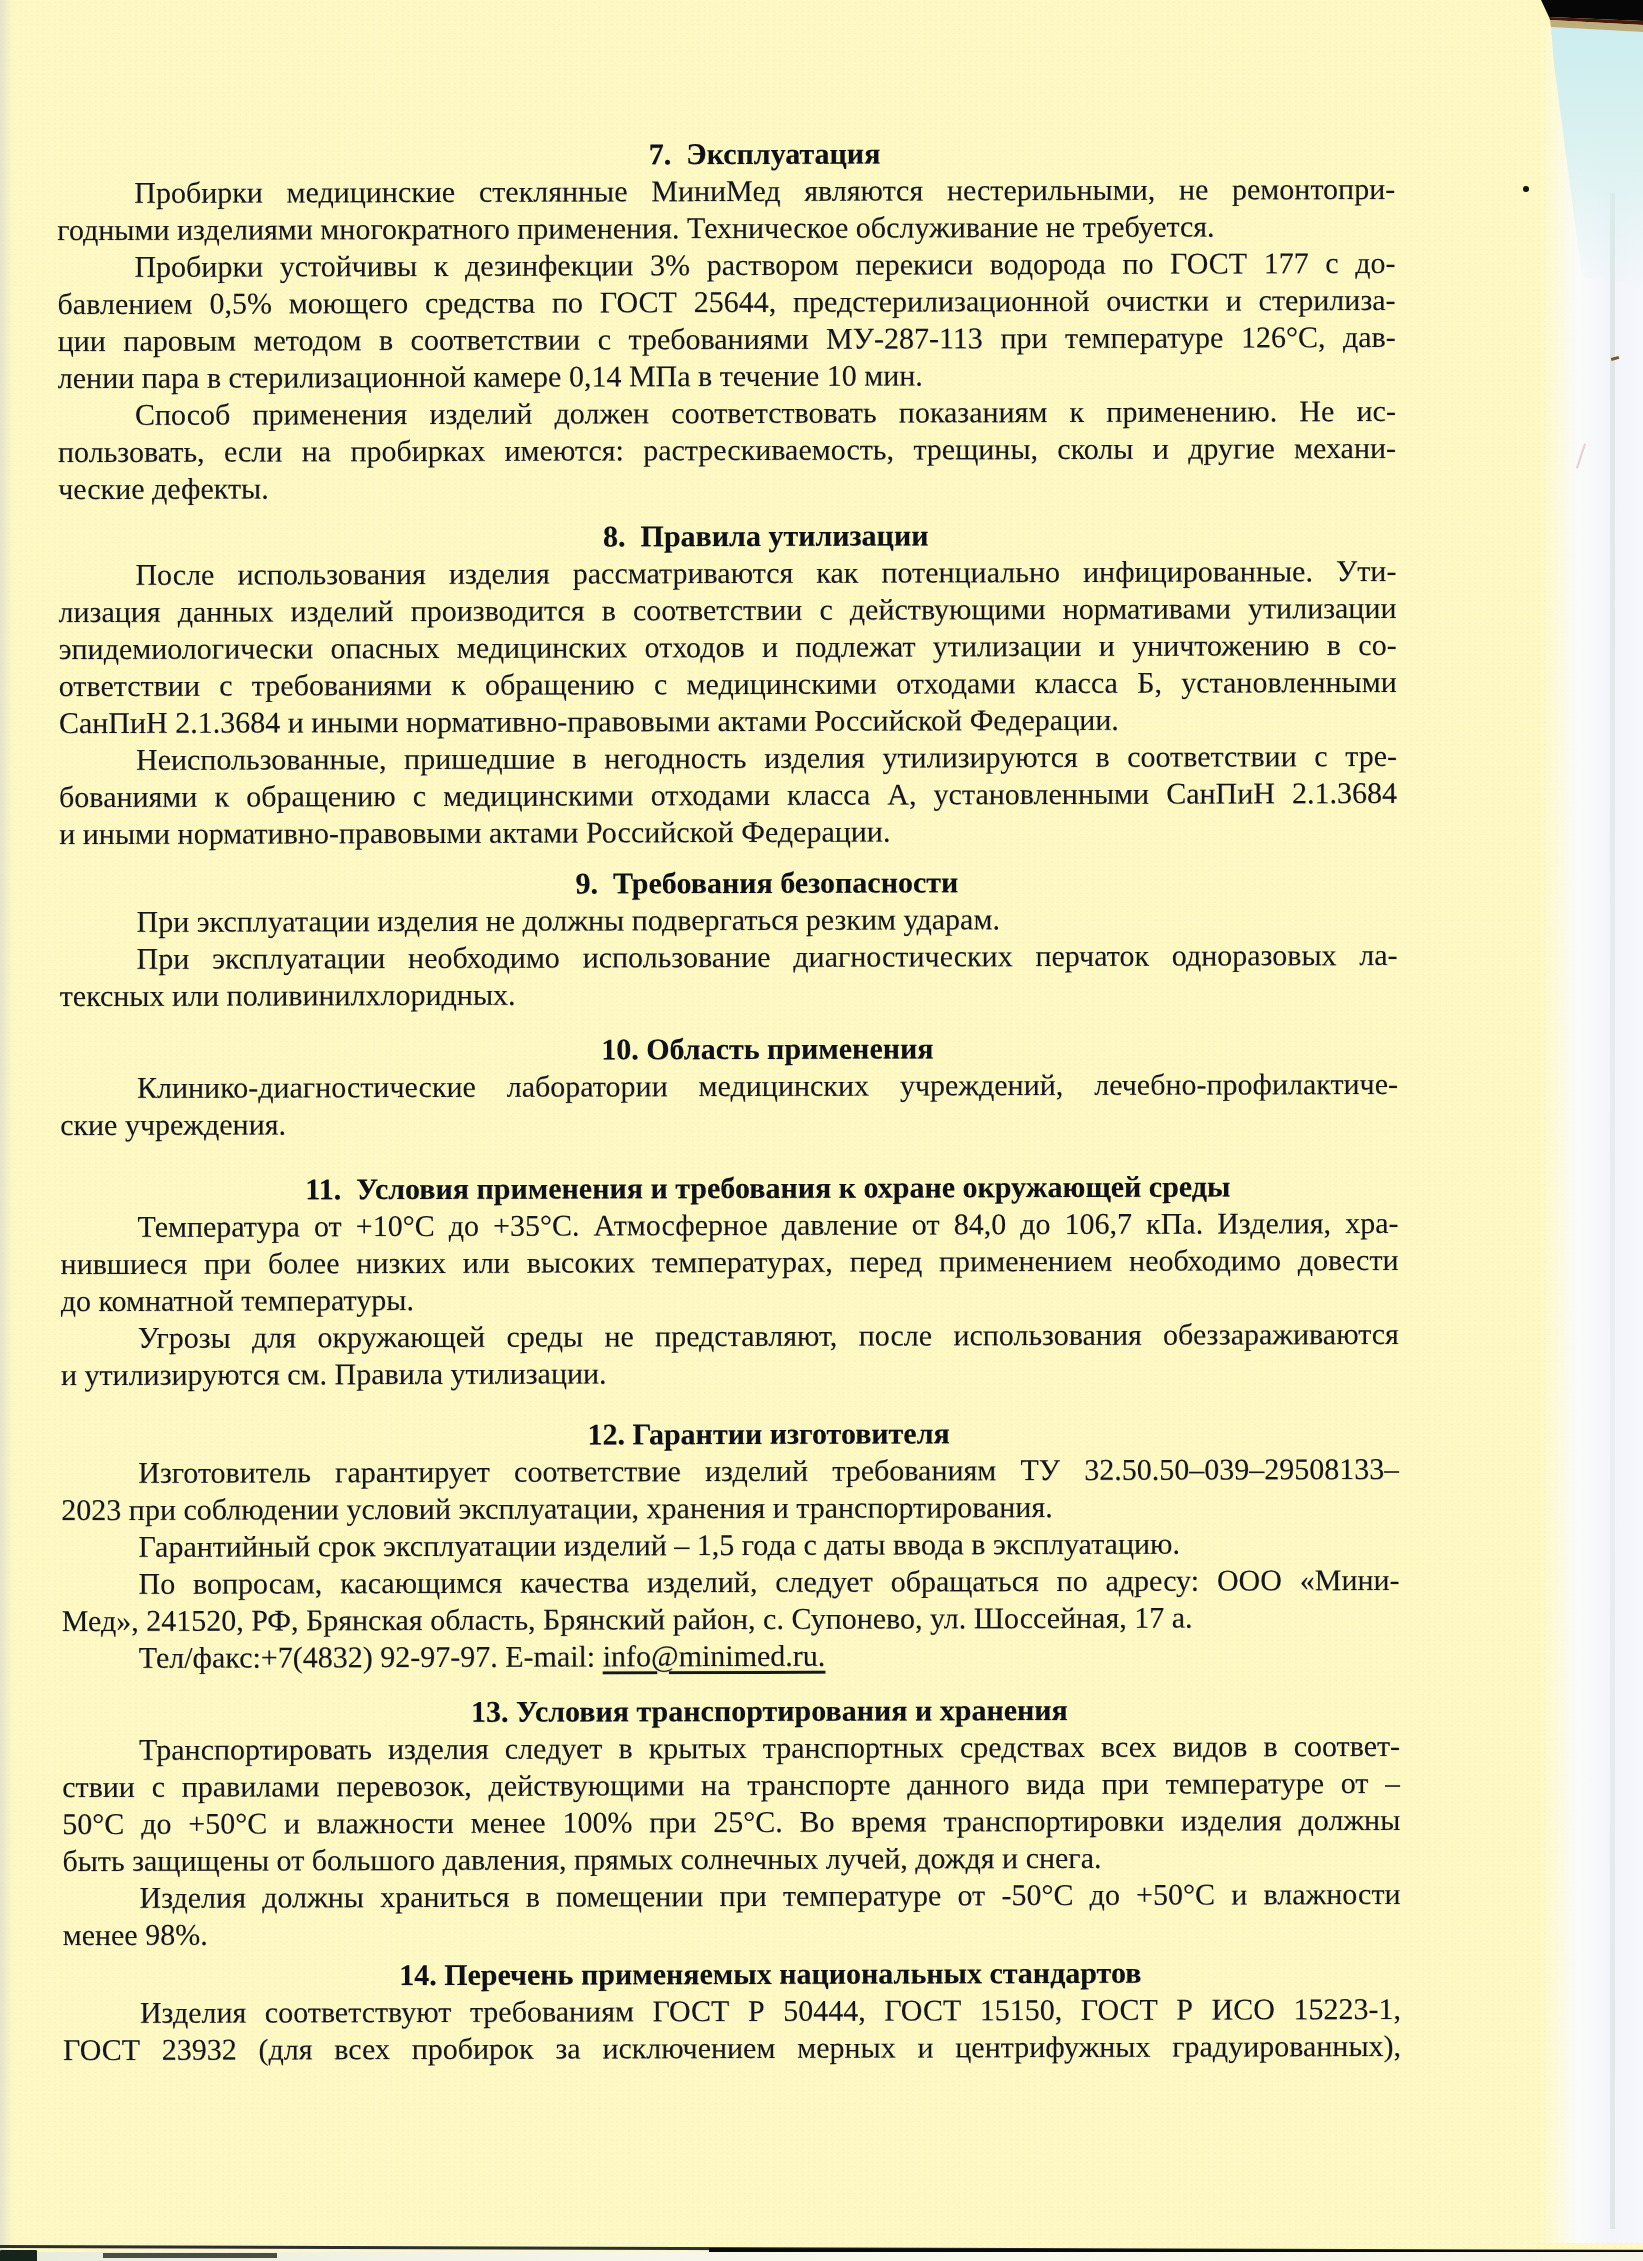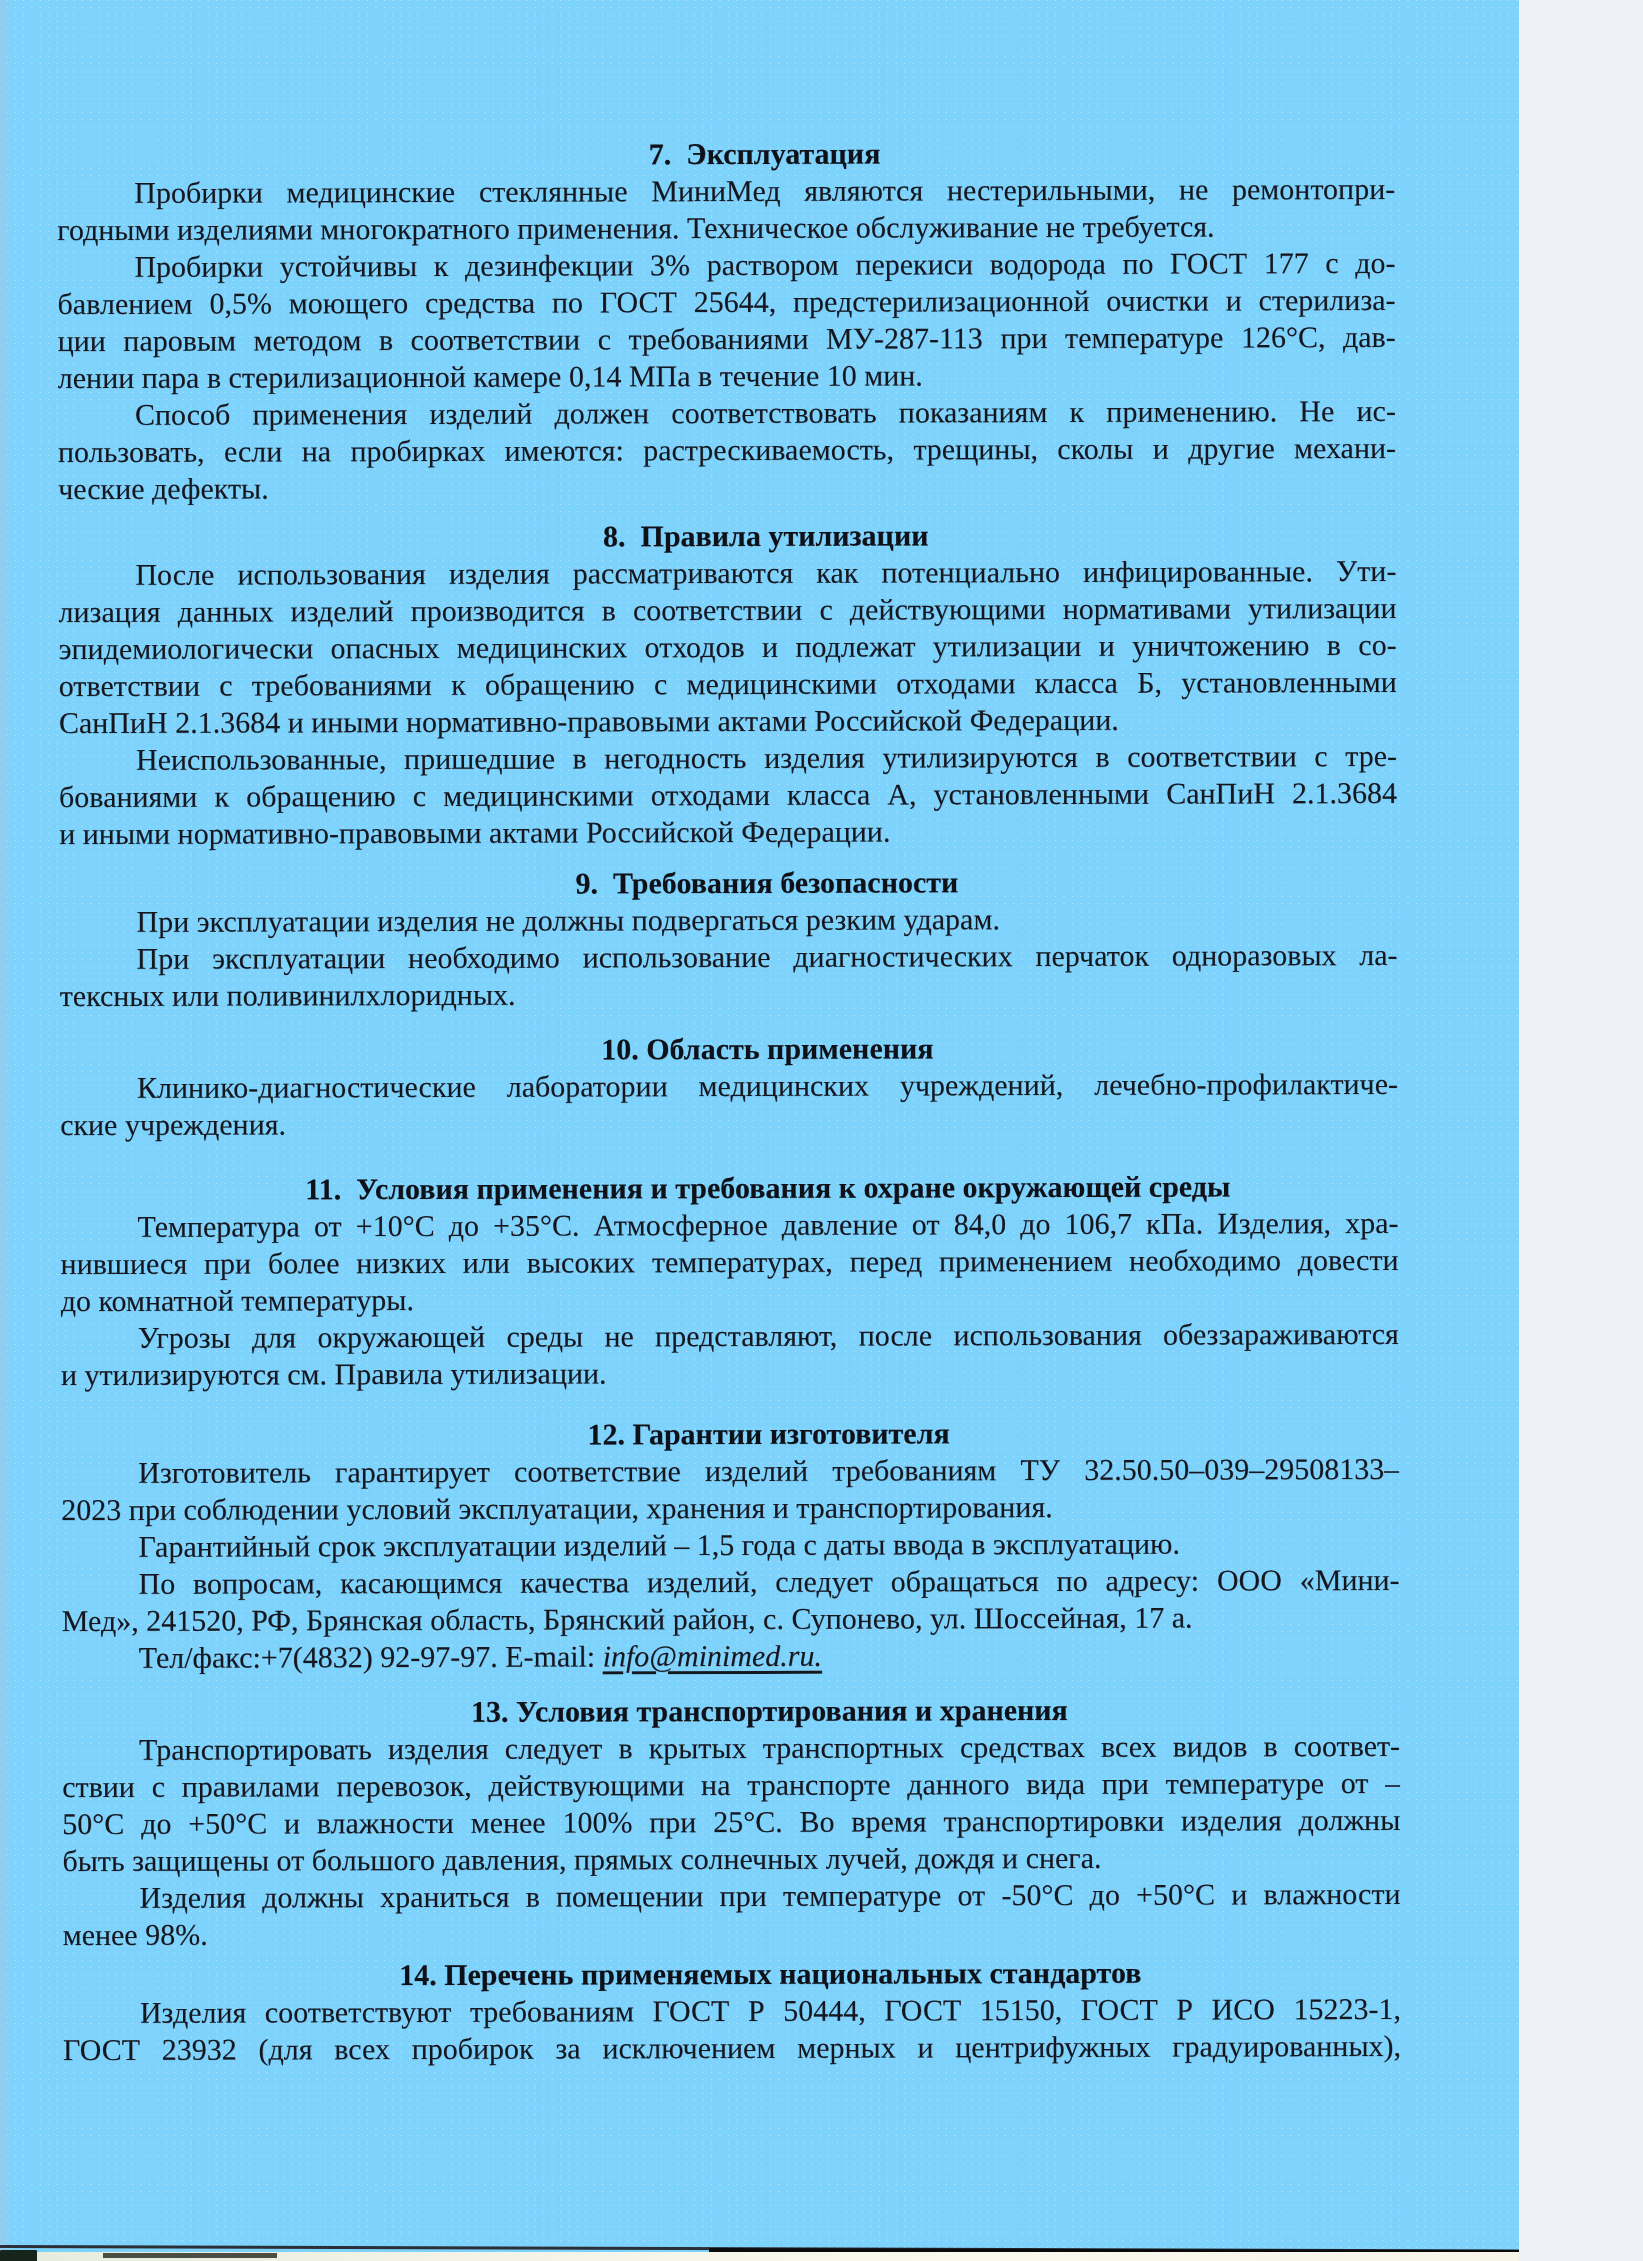--- a/index.html
+++ b/index.html
@@ -1,17 +1,17 @@
 <!DOCTYPE html>
 <html style="font-size:10.3px"><head>
 <meta charset="utf-8">
 <style>
   html,body{margin:0;padding:0;width:1643px;height:2261px;overflow:hidden;}
   body{background:#eef1f8;font-family:"Liberation Serif","DejaVu Serif",serif;}
-  .scan{position:relative;width:1519px;height:2261px;background:#7dd3fc;overflow:hidden;}
+  .scan{position:relative;width:1643px;height:2261px;background:#fef9c3;overflow:hidden;}
   .paper-texture{position:absolute;inset:0;pointer-events:none;
     background-image:
       radial-gradient(rgba(160,172,210,.10) 0.6px, transparent 0.8px),
       radial-gradient(rgba(255,255,255,.55) 0.6px, transparent 0.8px),
       radial-gradient(rgba(140,150,190,.06) 0.6px, transparent 0.9px);
     background-size:5.8px 4.5px,8.4px 7px,15px 11px;background-position:0 0,2.6px 3.9px,7px 1.9px;}
   .edge-left{position:absolute;left:0;top:0;width:13px;height:100%;
     background:linear-gradient(90deg,rgba(185,194,216,.38),rgba(185,194,216,0));}
   .edge-right-band{position:absolute;left:1540px;top:26px;width:103px;height:2217px;
     background:linear-gradient(90deg,rgba(238,241,248,0) 0px,rgba(250,251,254,.95) 39px,#f3f5fb 71px,#f6f7fc 103px);}
@@ -46,21 +46,21 @@
   .heading[data-section="9"]{margin-top:14px;}
   .heading[data-section="10"]{margin-top:18px;}
   .heading[data-section="11"]{margin-top:28px;}
   .heading[data-section="12"]{margin-top:24.5px;}
   .heading[data-section="13"]{margin-top:18px;}
   .heading[data-section="14"]{margin-top:3.9px;}
   .ln{height:37px;overflow:hidden;}
   .ln.jl{text-align:justify;text-align-last:justify;}
   .ln.ll{text-align:left;}
   .ln.ind{padding-left:77px;}
-  .email{font-style:italic;text-decoration:underline;text-underline-offset:4.5px;text-decoration-thickness:2.6px;}
+  .email{text-decoration:underline;text-underline-offset:4.5px;text-decoration-thickness:2.6px;}
 </style>
 </head>
 <body>
 
 <div class="scan">
   <div class="paper-texture"></div>
   <div class="edge-left"></div>
   <div class="edge-right-band"></div>
   <div class="edge-right-line"></div>
   <div class="corner-cyan"></div>

